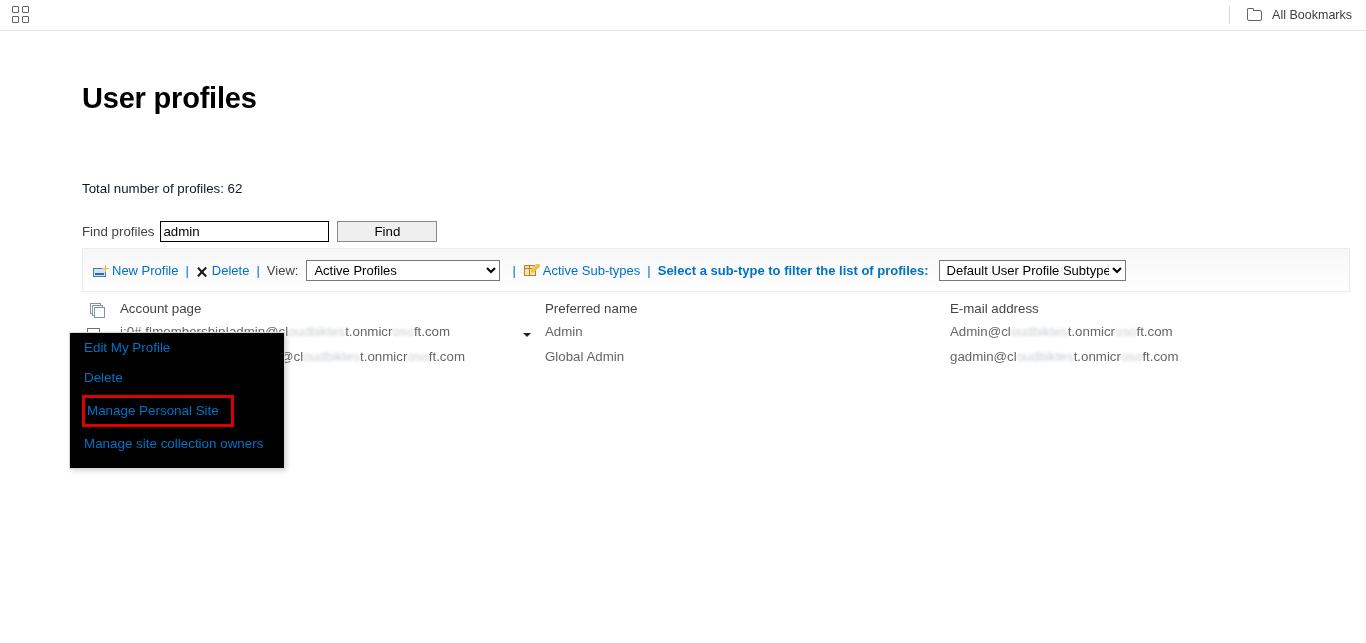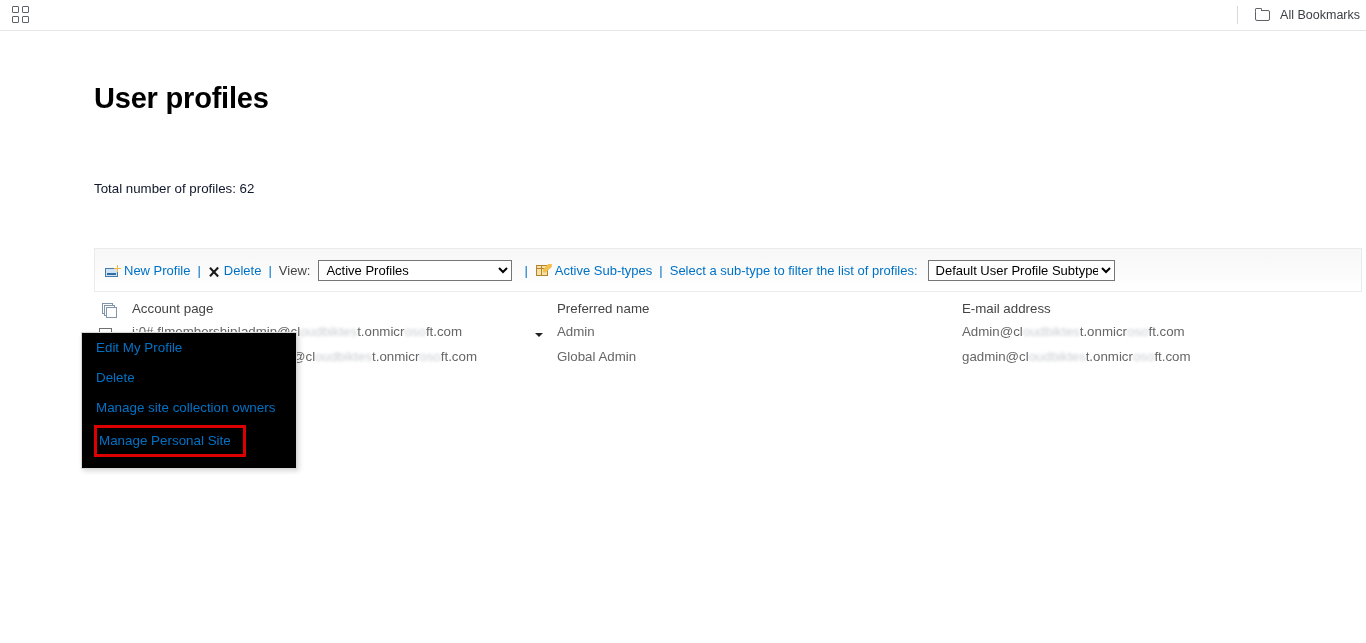--- a/index.html
+++ b/index.html
@@ -40,21 +40,21 @@
     display: block;
     width: 7px; height: 7px;
     border: 1.5px solid #5f6368;
     border-radius: 1px;
     box-sizing: border-box;
   }
   .bm-right {
     margin-left: auto;
     display: flex;
     align-items: center;
-    margin-right: 6px;
+    margin-right: 14px;
   }
   .bm-sep {
     width: 1px; height: 18px;
     background: #d6dade;
     margin-right: 17px;
   }
   .folder-icon {
     width: 17px; height: 14px;
     position: relative;
     margin-right: 8px;
@@ -82,21 +82,21 @@
   }
   .bm-label {
     font-size: 12.5px;
     color: #3c4043;
     font-family: "Liberation Sans", sans-serif;
   }
 
   
   .page {
     position: absolute;
-    left: 12px; top: 31px;
+    left: 0; top: 31px;
     width: 1230px;
     height: 612px;
   }
   .page-title {
     position: absolute;
     left: 82px; top: 51px;
     font-size: 29px;
     font-weight: bold;
     color: #000000;
     letter-spacing: -0.2px;
@@ -405,20 +405,25 @@
     <div class="folder-icon"></div>
     <span class="bm-label">All Bookmarks</span>
   </div>
 </div>
 
 <div class="page">
 
   <div class="page-title">User profiles</div>
   <div class="profile-total">Total number of profiles: 62</div>
 
+  <div class="find-row">
+    <span class="find-label">Find profiles</span>
+    <input class="find-input" type="text" value="admin" style="">
+    <button class="find-button">Find</button>
+  </div>
 
   <div class="toolbar">
 
     <div class="tb-item">
       <span class="icon-new-profile">
         <span class="np-body"></span>
           <span class="np-bar"></span>
           <span class="np-star"></span>
       </span>
       <a class="tb-link">New Profile</a>
@@ -444,21 +449,21 @@
     <div class="tb-item">
       <span class="icon-subtypes">
         <span class="st-grid"></span>
           <span class="st-pencil"></span>
       </span>
       <a class="tb-link">Active Sub-types</a>
     </div>
 
     <span class="tb-sep">|</span>
 
-    <span class="tb-link" style="margin-right:10px;">Select a sub-type to filter the list of profiles:</span>
+    <span class="tb-link" style="margin-right:10px;font-weight:bold;">Select a sub-type to filter the list of profiles:</span>
 
     <select class="sp-select subtype-select">
       <option>Default User Profile Subtype</option>
     </select>
   </div>
 
   <div class="table-head">
     <span class="icon-pages">
       <i></i>
         <i></i>
@@ -479,17 +484,17 @@
 
   <div class="row row2">
     <span class="td col-account" style="left:198px;"><span>@cl</span><span class="blur">oudbiktes</span><span>t.onmicr</span><span class="blur">oso</span><span>ft.com</span></span>
     <span class="td col-preferred">Global Admin</span>
     <span class="td col-email"><span>gadmin@cl</span><span class="blur">oudbiktes</span><span>t.onmicr</span><span class="blur">oso</span><span>ft.com</span></span>
   </div>
 
   <div class="ctx-menu">
     <a class="ctx-item">Edit My Profile</a>
     <a class="ctx-item">Delete</a>
+    <a class="ctx-item highlighted">Manage Personal Site</a>
     <a class="ctx-item">Manage site collection owners</a>
-    <a class="ctx-item highlighted">Manage Personal Site</a>
   </div>
 
 </div>
 
 </body></html>

